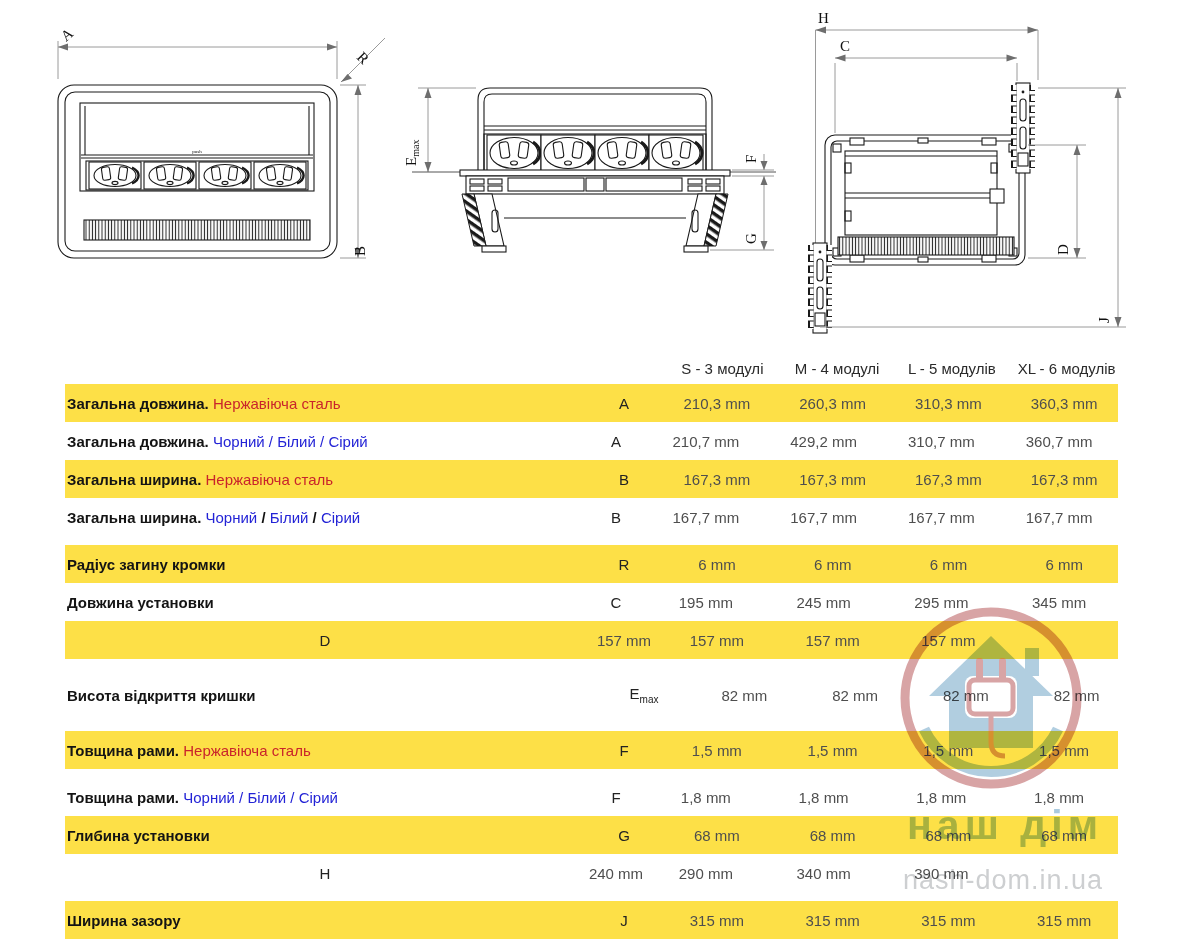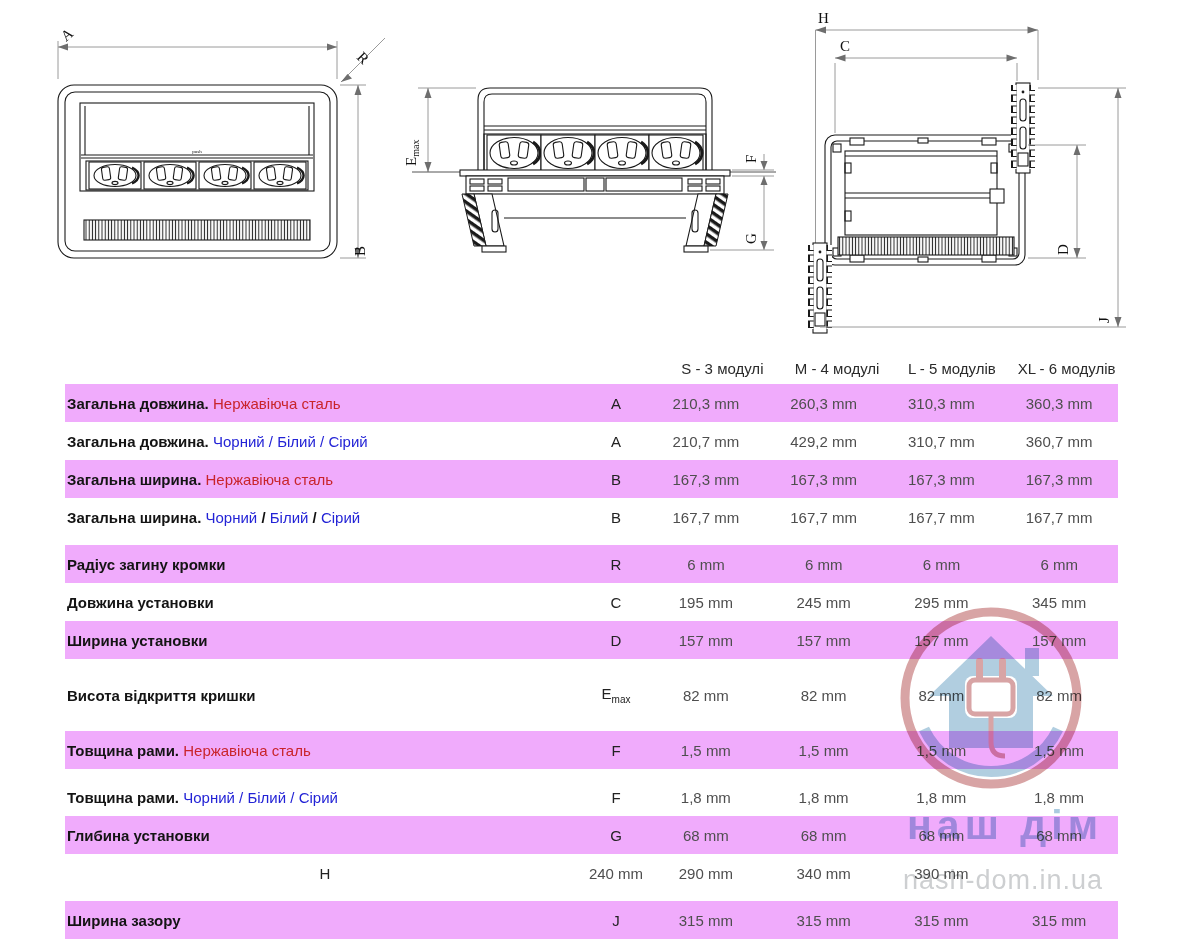--- a/index.html
+++ b/index.html
@@ -22,22 +22,22 @@
              mix-blend-mode:multiply;opacity:.92;pointer-events:none;z-index:5;}
   .wm-brand{font-weight:700;font-size:41px;letter-spacing:5px;color:#a3c6dd;margin-top:2px;}
   .wm-url{font-size:27px;letter-spacing:1px;color:#c9cbcd;margin-top:16px;}
 
   
   .spec-table{position:absolute;left:65px;top:352px;width:1053px;font-size:15px;}
   .thead,.trow{display:grid;grid-template-columns:520px 62px 1fr 1fr 1fr 1fr;align-items:center;}
   .thead{height:32px;color:#2a2a2a;gap:12px;}
   .thead .th{text-align:center;}
   .trow{height:38px;}
-  .trow.tall{height:46px;}
-  .trow.shaded{background:#f0abfc;}
+  .trow.tall{height:46px;gap:28px;}
+  .trow.shaded{background:#fde047;gap:8px;}
   .trow.gap1{margin-top:9px;}
   .trow.gap2{margin-top:13px;}
   .cell.label-cell{padding-left:2px;color:#141414;}
   .lbl{font-weight:700;color:#141414;}
   .variant.red{color:#c9242b;}
   .variant.blue{color:#2323d6;}
   .variant .slash{color:#111;font-weight:700;}
   .cell.letter-cell{text-align:center;color:#222;}
   .cell.letter-cell sub{font-size:10px;}
   .cell.val{text-align:center;color:#4e4e4e;}
@@ -315,21 +315,20 @@
         </div>
         <div class="trow">
           <div class="cell label-cell"><span class="lbl">Довжина установки</span></div>
           <div class="cell letter-cell">C</div>
           <div class="cell val">195 mm</div>
           <div class="cell val">245 mm</div>
           <div class="cell val">295 mm</div>
           <div class="cell val">345 mm</div>
         </div>
         <div class="trow shaded">
-          <div class="cell label-cell"><span class="lbl">Ширина установки</span></div>
           <div class="cell letter-cell">D</div>
           <div class="cell val">157 mm</div>
           <div class="cell val">157 mm</div>
           <div class="cell val">157 mm</div>
           <div class="cell val">157 mm</div>
         </div>
         <div class="trow tall gap2">
           <div class="cell label-cell"><span class="lbl">Висота відкриття кришки</span></div>
           <div class="cell letter-cell">E<sub>max</sub></div>
           <div class="cell val">82 mm</div>

